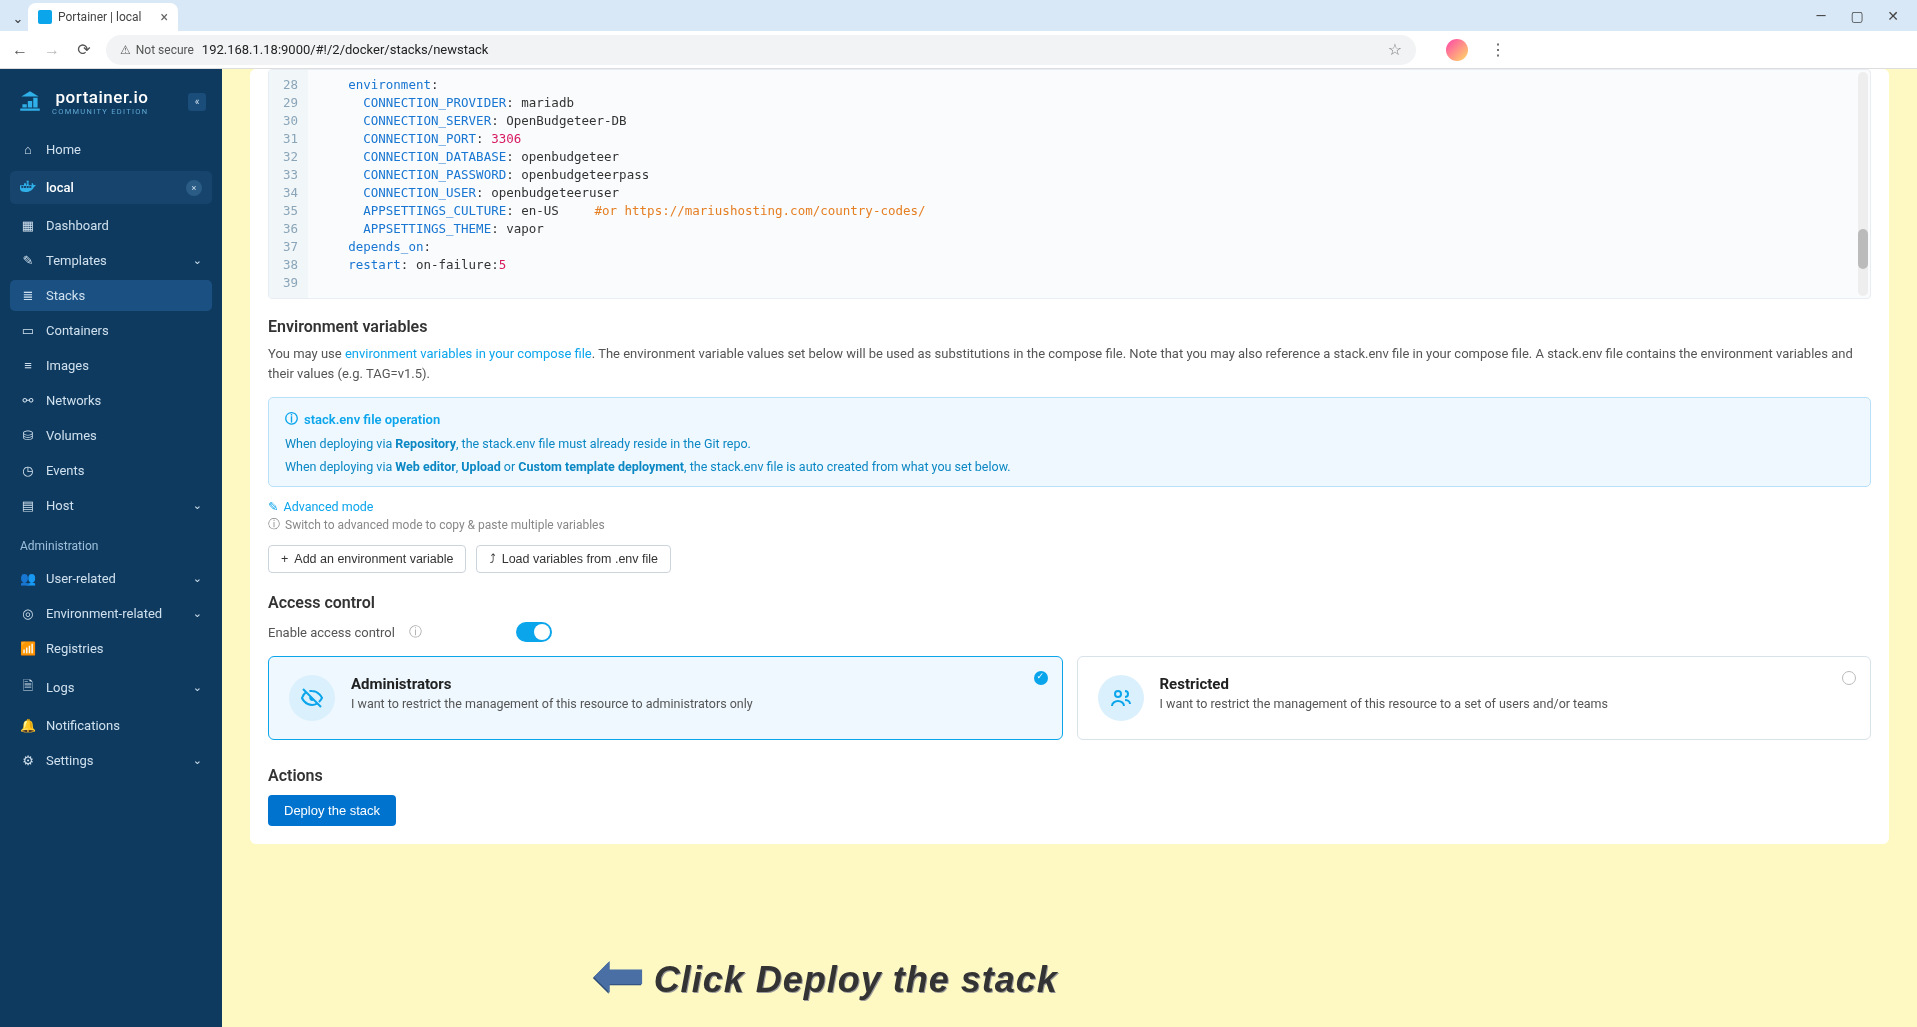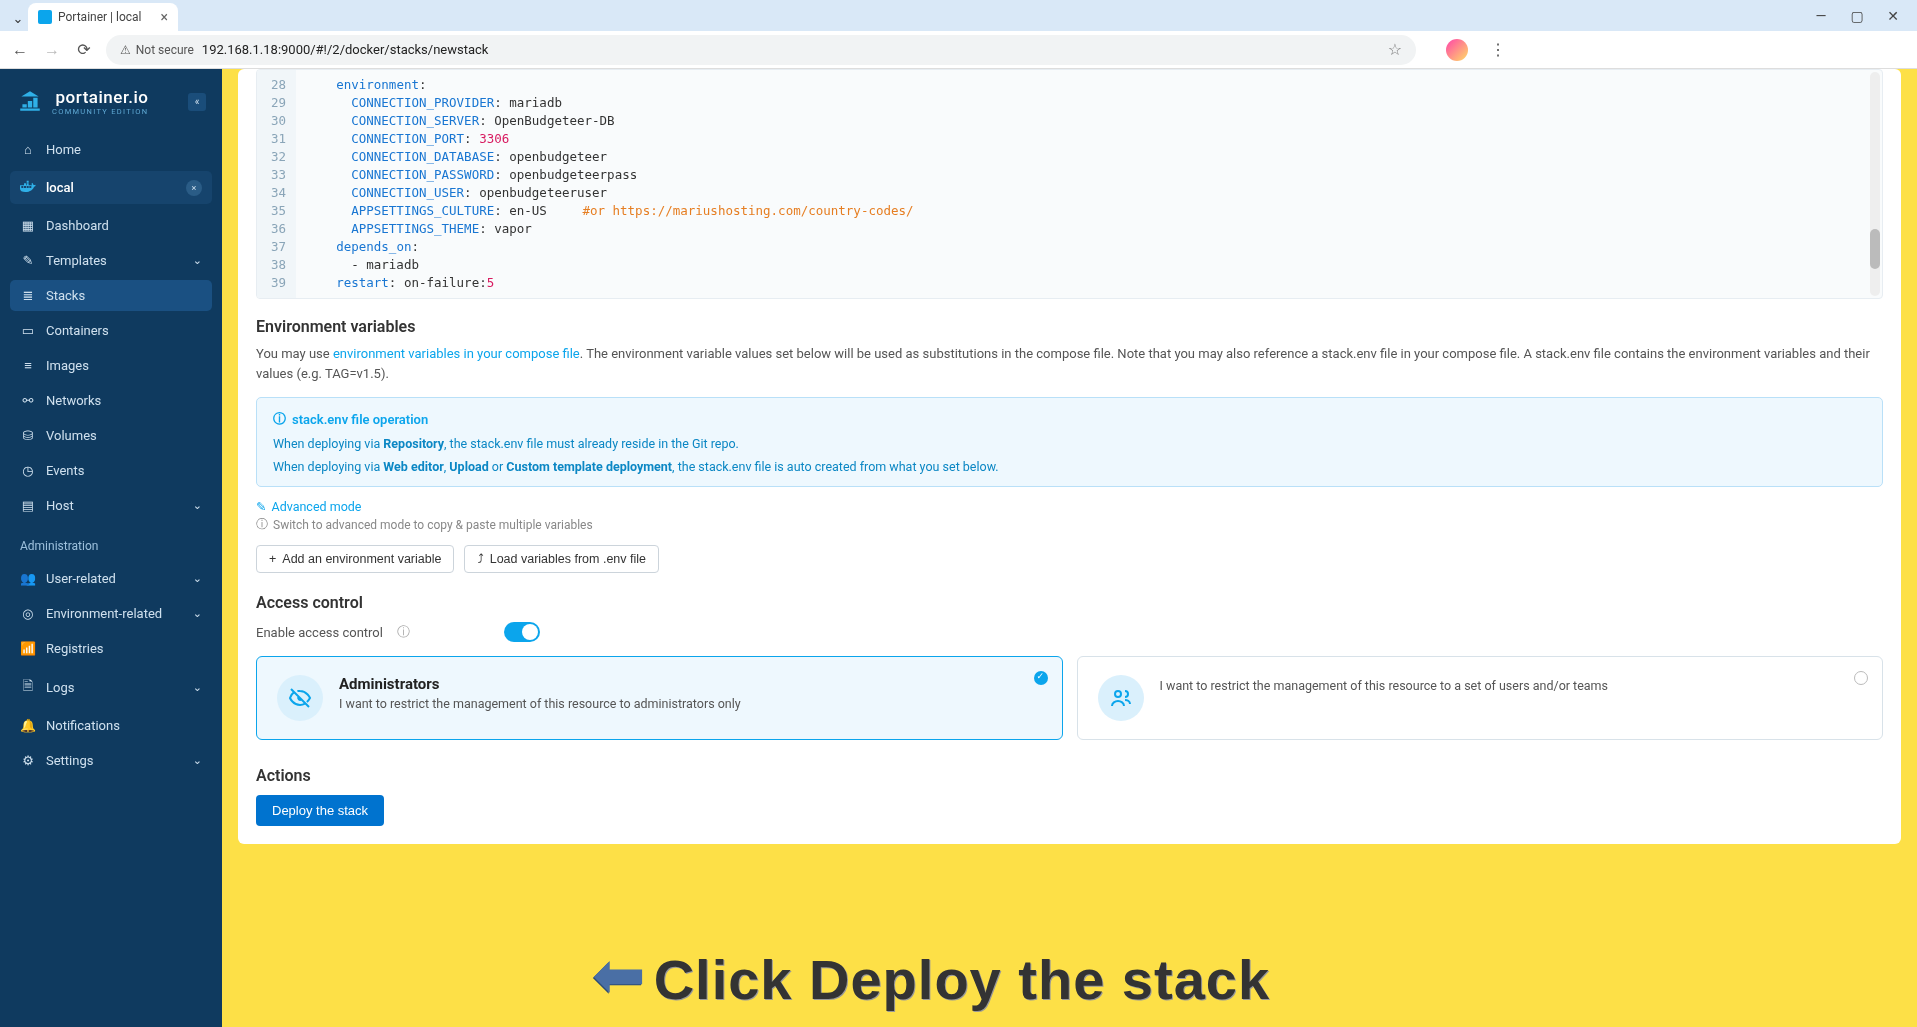--- a/index.html
+++ b/index.html
@@ -40,21 +40,21 @@
 .side-item { display: flex; align-items: center; gap: 10px; padding: 8px 10px; border-radius: 5px; cursor: pointer; font-size: 13px; }
 .side-item .icon { width: 16px; text-align: center; font-size: 13px; }
 .side-item .chev { margin-left: auto; font-size: 11px; }
 .side-item.env { background: #16446d; border-radius: 5px; margin-top:2px; margin-bottom:2px; }
 .side-item.env .label { font-weight: 500; color:#fff; }
 .side-item.env .close-env { margin-left:auto; background:#2a5c86; border-radius:50%; width:16px; height:16px; display:flex; align-items:center; justify-content:center; font-size:9px; }
 .side-item.active { background: #1a5082; }
 .side-section { font-size: 12px; color: #9dc0dc; padding: 14px 10px 6px; }
 
 
-.main { flex: 1; background: #fde047; overflow-y: auto; padding: 0 16px 18px; position: relative; }
+.main { flex: 1; background: #fef9c3; overflow-y: auto; padding: 0 28px 18px; position: relative; }
 .content-card { background: #fff; border-radius: 6px; padding: 0 18px 18px; margin-top: 0; }
 
 
 .editor { display: flex; font-family: Consolas, monospace; font-size: 12.5px; background: #f9fbfc; border: 1px solid #e7edf2; border-radius: 4px; overflow: hidden; margin-bottom: 18px; position:relative; }
 .gutter { background: #f1f6f9; color: #8aa5b8; padding: 6px 10px 6px 14px; text-align: right; user-select: none; }
 .gutter div { line-height: 18px; }
 .code { padding: 6px 10px; flex: 1; }
 .code div { line-height: 18px; white-space: pre; }
 .c-key { color: #1976d2; }
 .c-str { color: #333; }
@@ -92,21 +92,21 @@
 .ac-check.on { background:#0ba5ec; border-radius:50%; }
 .ac-check.on::after { content:"✓"; color:#fff; font-size:9px; position:absolute; top:0; left:3px; }
 .ac-check.off { border:1.5px solid #bbb; border-radius:50%; }
 
 .actions-title { font-size:16px; font-weight:600; margin:26px 0 10px; }
 .btn-primary { background:#0073cf; color:#fff; border:none; border-radius:4px; padding:8px 16px; font-size:13px; cursor:pointer; }
 
 
 .annotation { position:absolute; bottom:10px; left:370px; display:flex; align-items:center; gap:8px; pointer-events:none; }
 .ann-arrow { font-size: 64px; color:#4a6fa5; filter: drop-shadow(1px 1px 0 #2d4d77); transform: scaleX(-1) translateY(-4px); }
-.ann-text { font-family: "Arial Black", Impact, sans-serif; font-size:56px; font-weight:900; color:#333; letter-spacing:1px; text-shadow: 1px 1px 0 #999; }
+.ann-text { font-family: "Arial Black", Impact, sans-serif; font-size:36px; font-weight:900; color:#333; letter-spacing:1px; font-style:italic; text-shadow: 1px 1px 0 #999; }
 </style>
 </head>
 <body>
 
 <div class="browser-top">
   <div class="tab-dropdown">⌄</div>
   <div class="tab">
     <span class="favicon"></span>
     <span class="tab-title">Portainer | local</span>
     <span class="close">×</span>
@@ -256,21 +256,20 @@
             <div>    <span class="c-key">environment</span><span class="c-str">:</span></div>
             <div>      <span class="c-key">CONNECTION_PROVIDER</span><span class="c-str">: mariadb</span></div>
             <div>      <span class="c-key">CONNECTION_SERVER</span><span class="c-str">: OpenBudgeteer-DB</span></div>
             <div>      <span class="c-key">CONNECTION_PORT</span><span class="c-str">: </span><span class="c-num">3306</span></div>
             <div>      <span class="c-key">CONNECTION_DATABASE</span><span class="c-str">: openbudgeteer</span></div>
             <div>      <span class="c-key">CONNECTION_PASSWORD</span><span class="c-str">: openbudgeteerpass</span></div>
             <div>      <span class="c-key">CONNECTION_USER</span><span class="c-str">: openbudgeteeruser</span></div>
             <div>      <span class="c-key">APPSETTINGS_CULTURE</span><span class="c-str">: en-US </span><span class="c-com">#or https://mariushosting.com/country-codes/</span></div>
             <div>      <span class="c-key">APPSETTINGS_THEME</span><span class="c-str">: vapor</span></div>
             <div>    <span class="c-key">depends_on</span><span class="c-str">:</span></div>
-            <div>      <span class="c-str">- mariadb</span></div>
             <div>    <span class="c-key">restart</span><span class="c-str">: on-failure:</span><span class="c-num">5</span></div>
           </div>
         <div class="editor-scroll">
             <div class="editor-thumb"></div>
           </div>
       </div>
 
       
       <h3 class="section-title">Environment variables</h3>
       <p class="help-text">
@@ -326,20 +325,21 @@
           <div class="ac-check on"></div>
         </div>
         <div class="ac-card">
           <div class="ac-icon-wrap">
               <svg width="24" height="24" viewBox="0 0 24 24" fill="none" stroke="currentColor" stroke-width="2">
                 <circle cx="9" cy="8" r="3"></circle>
                 <path d="M3 20c0-3 3-5 6-5s6 2 6 5M16 14c2 0 5 1 5 4M16 11a3 3 0 100-6"></path>
               </svg>
             </div>
           <div>
+            <div class="ac-title">Restricted</div>
             <div class="ac-desc">I want to restrict the management of this resource to a set of users and/or teams</div>
           </div>
           <div class="ac-check off"></div>
         </div>
       </div>
 
       
       <h3 class="actions-title">Actions</h3>
       <button class="btn-primary">Deploy the stack</button>
     </div>

